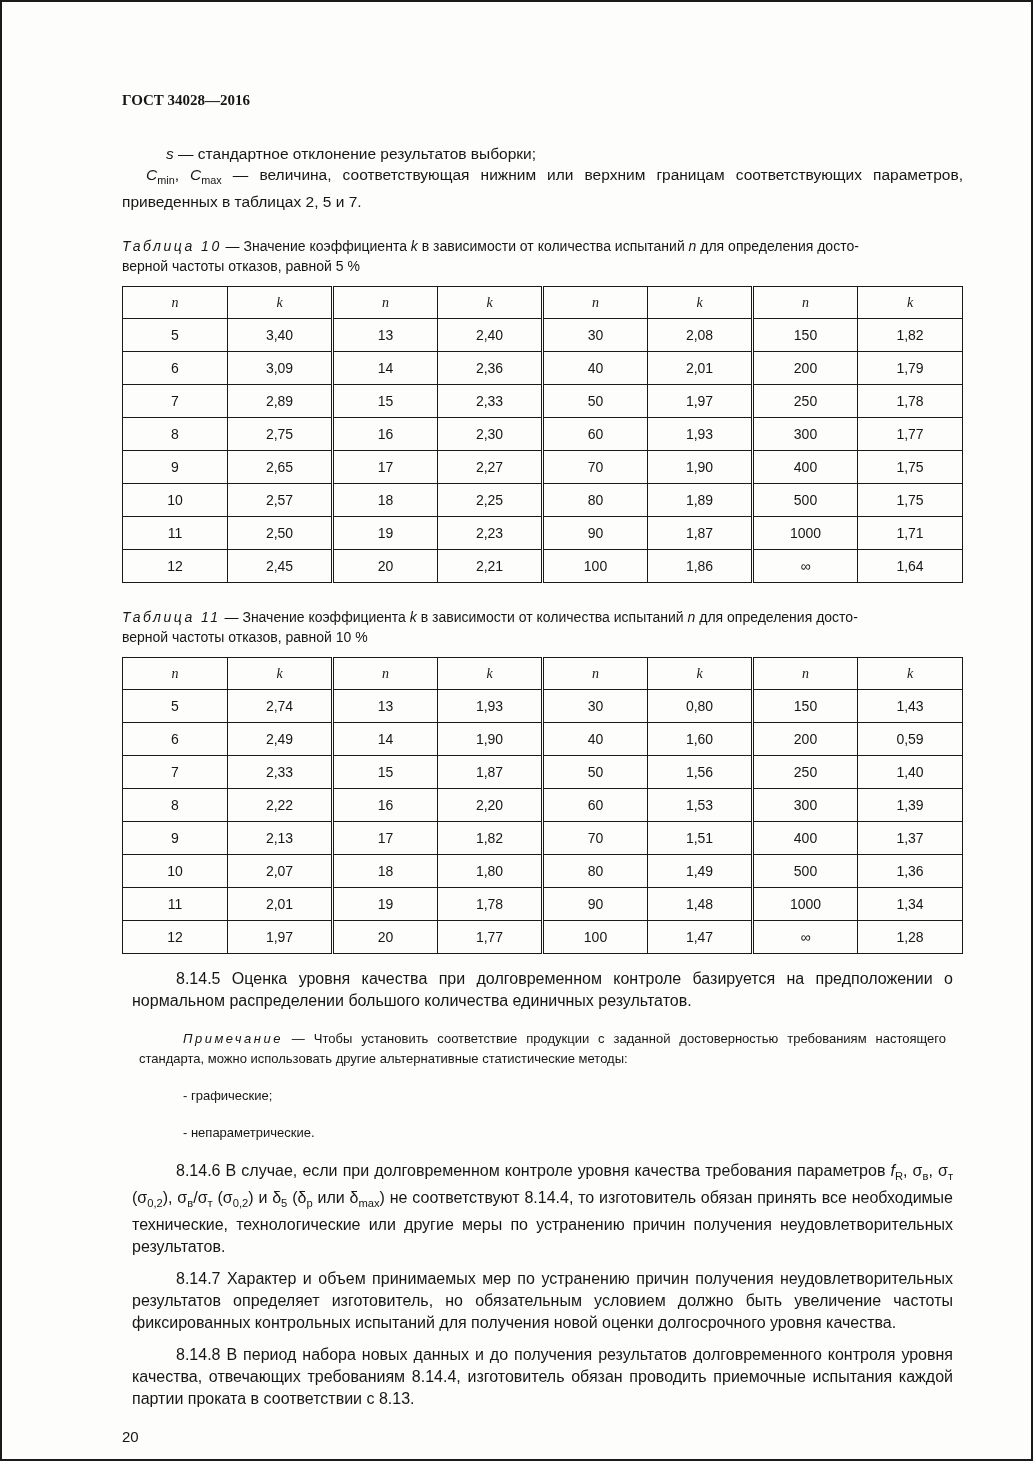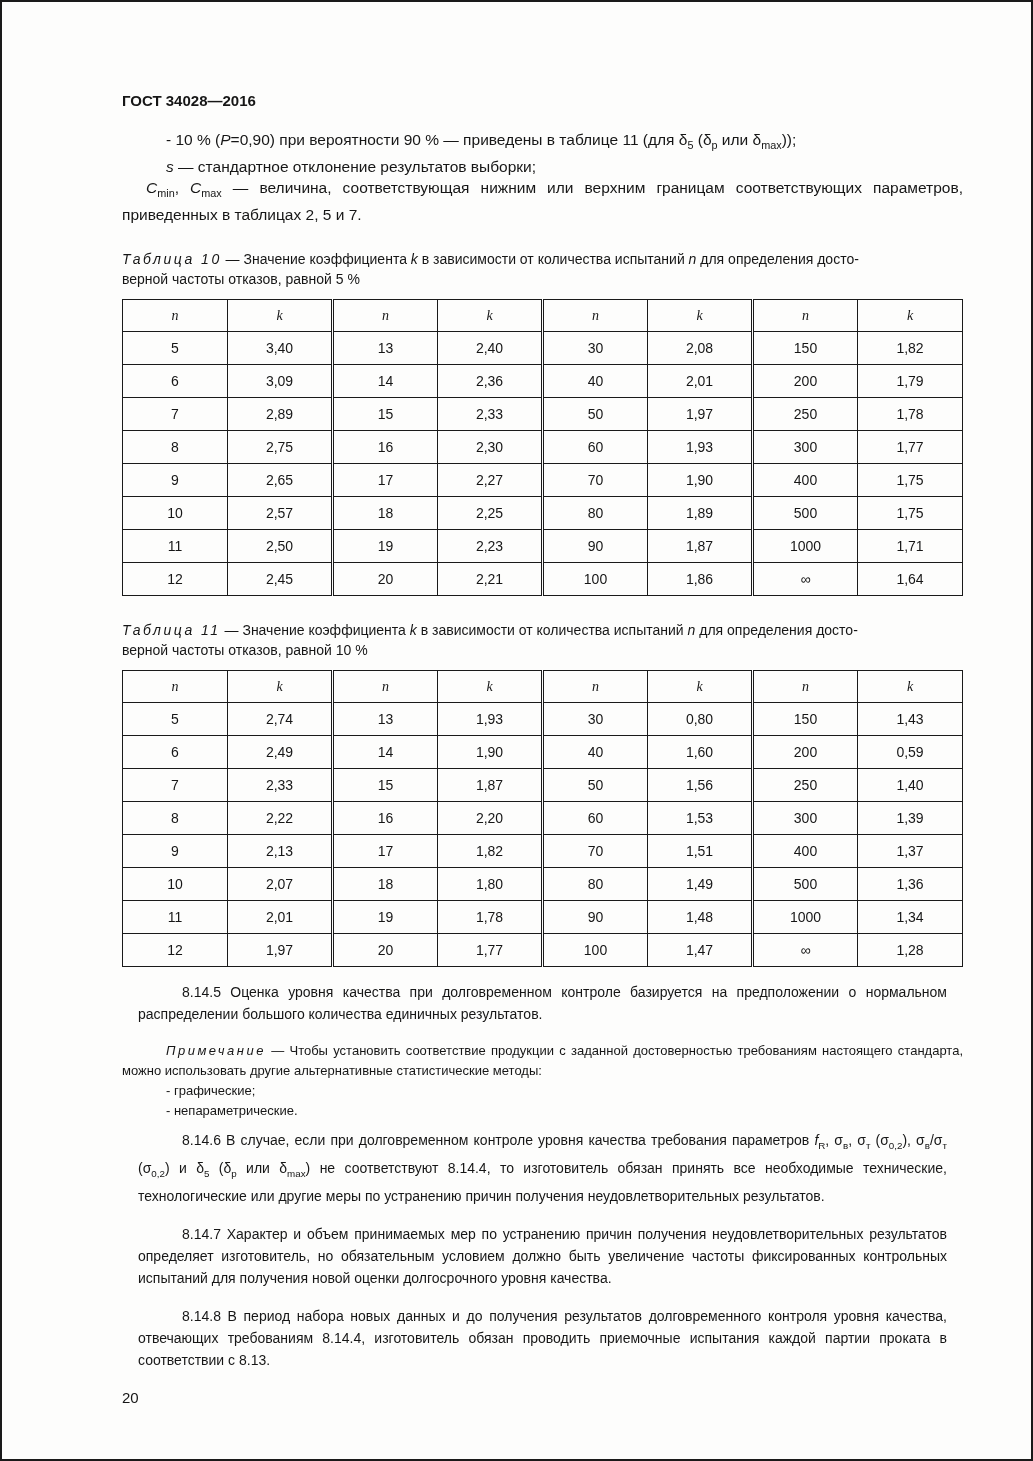--- a/index.html
+++ b/index.html
@@ -8,21 +8,21 @@
     width: 1033px;
     height: 1461px;
     background: #fdfdfc;
     border: 2px solid #1a1a1a;
     box-sizing: border-box;
     font-family: "Liberation Sans", sans-serif;
     color: #161616;
     overflow: hidden;
   }
   .content { padding: 90px 68px 0 120px; }
-  .doc-header { font-size: 15px; font-weight: bold; margin-bottom: 20px; }
+  .doc-header { font-size: 15px; font-weight: bold; margin-bottom: 34px; font-family: Liberation Serif, serif; }
 
   .intro p { font-size: 15.5px; line-height: 21px; margin: 0; }
   .indent-lg { text-indent: 44px; }
   .indent-sm { text-indent: 24px; }
   .just { text-align: justify; }
 
   .caption { font-size: 14px; line-height: 20px; margin: 24px 0 10px 0; }
   .spaced { letter-spacing: 2.5px; font-style: italic; }
 
   .gost-table { width: 100%; border-collapse: collapse; table-layout: fixed; font-size: 14px; }
@@ -31,39 +31,38 @@
     font-style: italic; font-weight: normal;
     font-size: 14px; height: 29px;
     border: 1px solid #1a1a1a; text-align: center; vertical-align: middle;
   }
   .gost-table td {
     text-align: center; vertical-align: middle;
     height: 30px; border: 1px solid #1a1a1a;
   }
   .gost-table .grp { border-left: 3px double #1a1a1a; }
 
-  .para { font-size: 14px; line-height: 22px; margin: 16px; text-indent: 44px; }
+  .para { font-size: 16px; line-height: 22px; margin: 10px; text-indent: 44px; }
   .p-top { margin-top: 14px; }
   .note { margin-top: 6px; font-size: 13px; line-height: 20px; }
-  .note p { margin: 0; }
+  .note p { margin: 17px; }
   .note-first { text-indent: 44px; }
   .note-item { text-indent: 44px; }
   .page-number { font-size: 15px; margin-top: 18px; }
   sub { font-size: 70%; }
 </style>
 </head>
 <body>
 
 <div class="page">
   <div class="content">
 
     <div class="doc-header">ГОСТ 34028—2016</div>
 
     <div class="intro">
-      <p class="indent-lg">- 10 % (<i>P</i>=0,90) при вероятности 90 % — приведены в таблице 11 (для δ<sub>5</sub> (δ<sub>р</sub> или δ<sub>max</sub>));</p>
       <p class="indent-lg"><i>s</i> — стандартное отклонение результатов выборки;</p>
       <p class="indent-sm just"><i>C</i><sub>min</sub>, <i>C</i><sub>max</sub> — величина, соответствующая нижним или верхним границам соответствующих параметров, приведенных в таблицах 2, 5 и 7.</p>
     </div>
 
     <p class="caption"><span class="spaced">Таблица 10</span><span> — Значение коэффициента <i>k</i> в зависимости от количества испытаний <i>n</i> для определения досто-<br>верной частоты отказов, равной 5 %</span></p>
 
     <table class="gost-table">
         <thead>
           <tr>
             <th>n</th>

